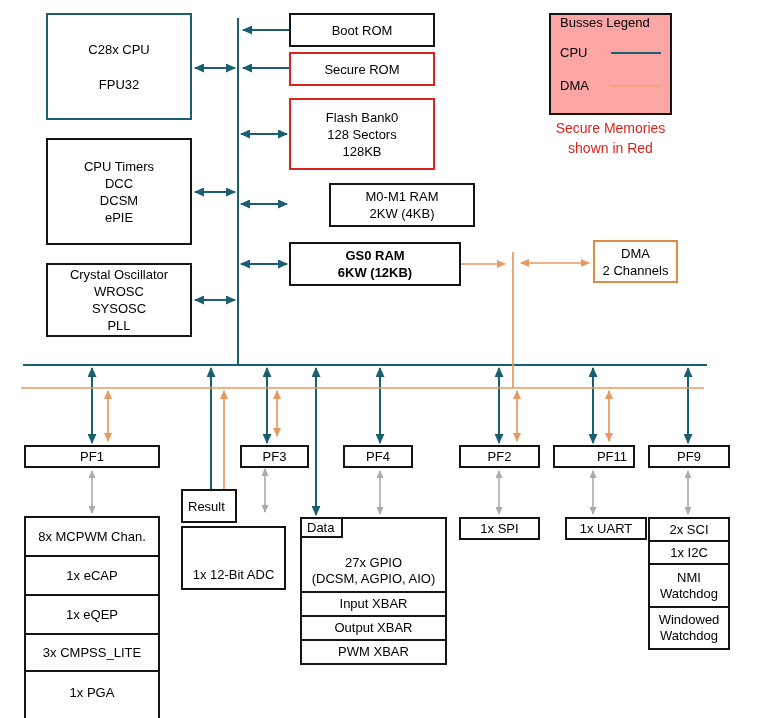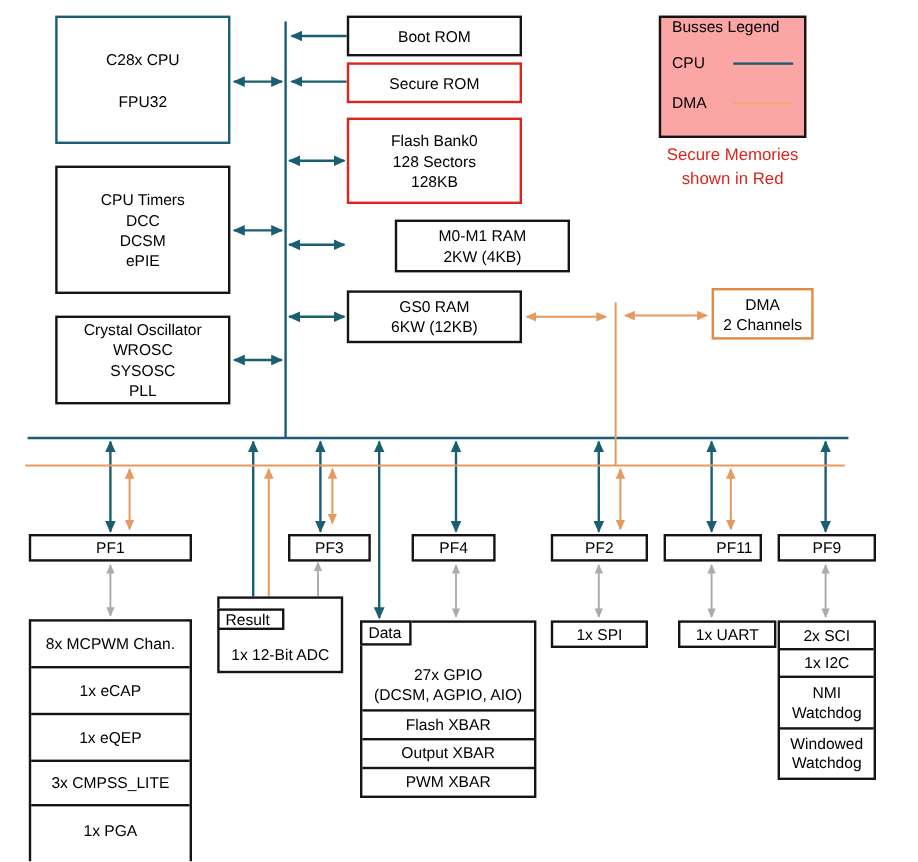--- a/index.html
+++ b/index.html
@@ -121,21 +121,21 @@
     <div>Flash Bank0</div>
     <div>128 Sectors</div>
     <div>128KB</div>
   </div>
 
   <div class="box" style="left:289px;top:183px;width:146px;height:44px;margin-left:40px;">
     <div>M0-M1 RAM</div>
     <div>2KW (4KB)</div>
   </div>
 
-  <div class="box" style="left:289px;top:242px;width:146px;height:44px;">
+  <div class="box" style="left:289px;top:242px;width:172px;height:44px;font-weight:bold;">
     <div>GS0 RAM</div>
     <div>6KW (12KB)</div>
   </div>
 
   <div class="box orange-b" style="left:593px;top:240px;width:85px;height:43px;">
     <div>DMA</div>
     <div>2 Channels</div>
   </div>
 
   <div class="legend" style="left:549px;top:13px;width:123px;height:102px;">
@@ -175,33 +175,33 @@
   </div>
 
   <div class="stack" style="left:24px;top:516px;width:136px;height:241px;">
     <div class="row" style="height:37px;">8x MCPWM Chan.</div>
     <div class="row" style="height:39px;">1x eCAP</div>
     <div class="row" style="height:39px;">1x eQEP</div>
     <div class="row" style="height:37px;">3x CMPSS_LITE</div>
     <div class="row" style="height:44px;">1x PGA</div>
   </div>
 
-  <div class="box" style="left:181px;top:497px;width:105px;height:64px;justify-content:flex-end;padding-bottom:5px;">
+  <div class="box" style="left:181px;top:526px;width:105px;height:64px;justify-content:flex-end;padding-bottom:5px;">
     <div>1x 12-Bit ADC</div>
   </div>
-  <div class="tag" style="left:181px;top:507px;width:56px;height:18px;">
+  <div class="tag" style="left:181px;top:489px;width:56px;height:34px;">
     <span>Result</span>
   </div>
 
   <div class="stack" style="left:300px;top:517px;width:147px;height:148px;">
     <div class="row" style="height:72px;flex-direction:column;justify-content:flex-end;padding-bottom:4px;">
       <div>27x GPIO</div>
       <div>(DCSM, AGPIO, AIO)</div>
     </div>
-    <div class="row" style="height:24px;">Flash XBAR</div>
+    <div class="row" style="height:24px;">Input XBAR</div>
     <div class="row" style="height:24px;">Output XBAR</div>
     <div class="row" style="height:24px;">PWM XBAR</div>
   </div>
   <div class="tag" style="left:300px;top:517px;width:43px;height:21px;">
     <span>Data</span>
   </div>
 
   <div class="box" style="left:459px;top:517px;width:81px;height:23px;">
     <div>1x SPI</div>
   </div>

